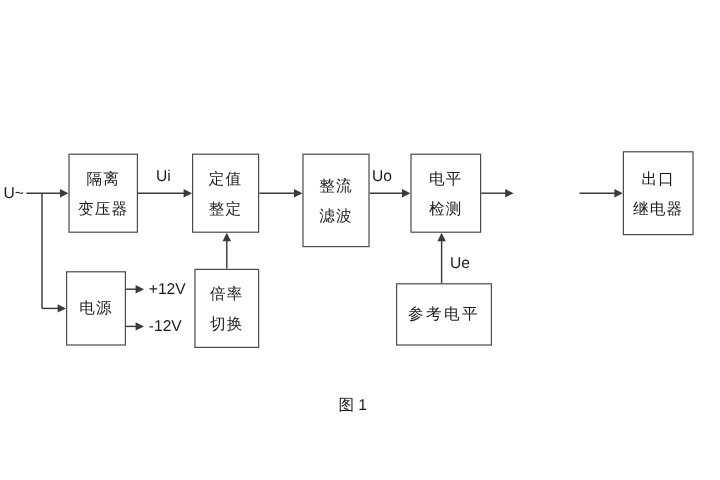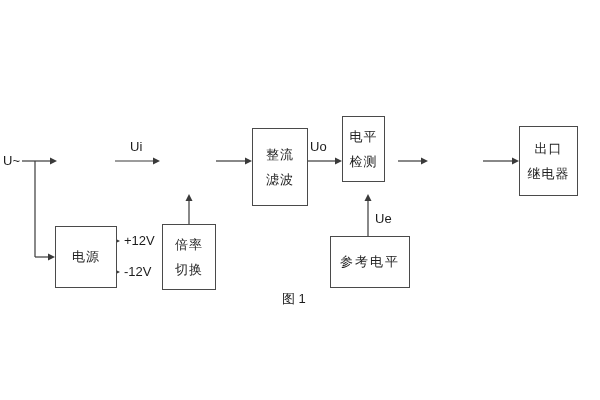--- a/index.html
+++ b/index.html
@@ -27,20 +27,21 @@
     text-align:center;
   }
   .lbl{
     position:absolute;
     font-size:13px;
     white-space:nowrap;
   }
   .caption{
     position:absolute;
     font-size:13px;
+    margin-top:39px;
   }
 </style>
 </head>
 <body>
 
 <div class="stage">
 
   <svg class="wires" width="600" height="400" viewBox="0 0 600 400">
     <g stroke="#3a3a3a" stroke-width="1.2" fill="#3a3a3a">
 
@@ -73,39 +74,47 @@
       <polygon points="113,268.5 120,272 113,275.5" stroke="none"></polygon>
 
       <line x1="189" y1="224" x2="189" y2="200"></line>
       <polygon points="185.5,201 189,194 192.5,201" stroke="none"></polygon>
 
       <line x1="368" y1="236" x2="368" y2="200"></line>
       <polygon points="364.5,201 368,194 371.5,201" stroke="none"></polygon>
     </g>
   </svg>
 
+  <div class="box" style="left:57px;top:128px;width:58px;height:66px">
+    <span>隔离</span>
+    <span>变压器</span>
+  </div>
 
+  <div class="box" style="left:160px;top:128px;width:56px;height:66px">
+    <span>定值</span>
+    <span>整定</span>
+  </div>
 
   <div class="box" style="left:252px;top:128px;width:56px;height:78px">
     <span>整流</span>
     <span>滤波</span>
   </div>
 
-  <div class="box" style="left:342px;top:116px;width:43px;height:66px">
+  <div class="box" style="left:342px;top:128px;width:59px;height:66px">
     <span>电平</span>
     <span>检测</span>
   </div>
 
 
   <div class="box" style="left:519px;top:126px;width:59px;height:70px">
     <span>出口</span>
     <span>继电器</span>
   </div>
 
-  <div class="box" style="left:55px;top:226px;width:62px;height:62px">
+  <div class="box" style="left:55px;top:226px;width:50px;height:62px">
     <span>电源</span>
   </div>
 
   <div class="box" style="left:162px;top:224px;width:54px;height:66px">
     <span>倍率</span>
     <span>切换</span>
   </div>
 
   <div class="box" style="left:330px;top:236px;width:80px;height:52px;letter-spacing:2px">
     <span>参考电平</span>

